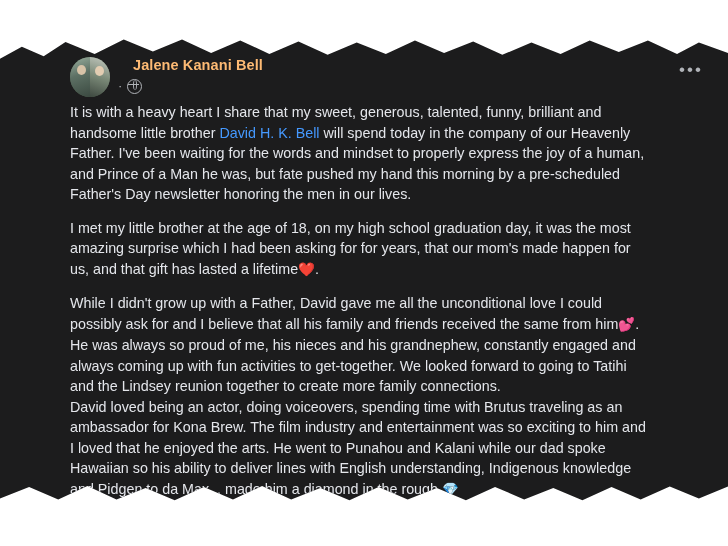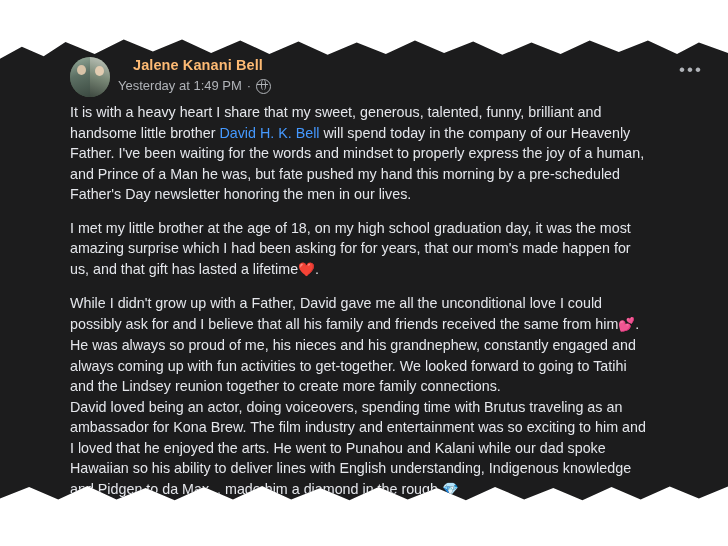--- a/index.html
+++ b/index.html
@@ -230,21 +230,20 @@
         <div class="avatar">
           <div class="a1"></div>
           <div class="a2"></div>
           <div class="face1"></div>
           <div class="face2"></div>
         </div>
 
         <div class="poster-name">Jalene Kanani Bell</div>
 
         <div class="meta-row">
-          <span class="timestamp">Yesterday at 1:49 PM</span>
           <span class="dot-sep">·</span>
           <span class="globe-icon"></span>
         </div>
 
         <div class="more-menu">•••</div>
       </div>
 
       <div class="post-body">
 
         <p class="para">

